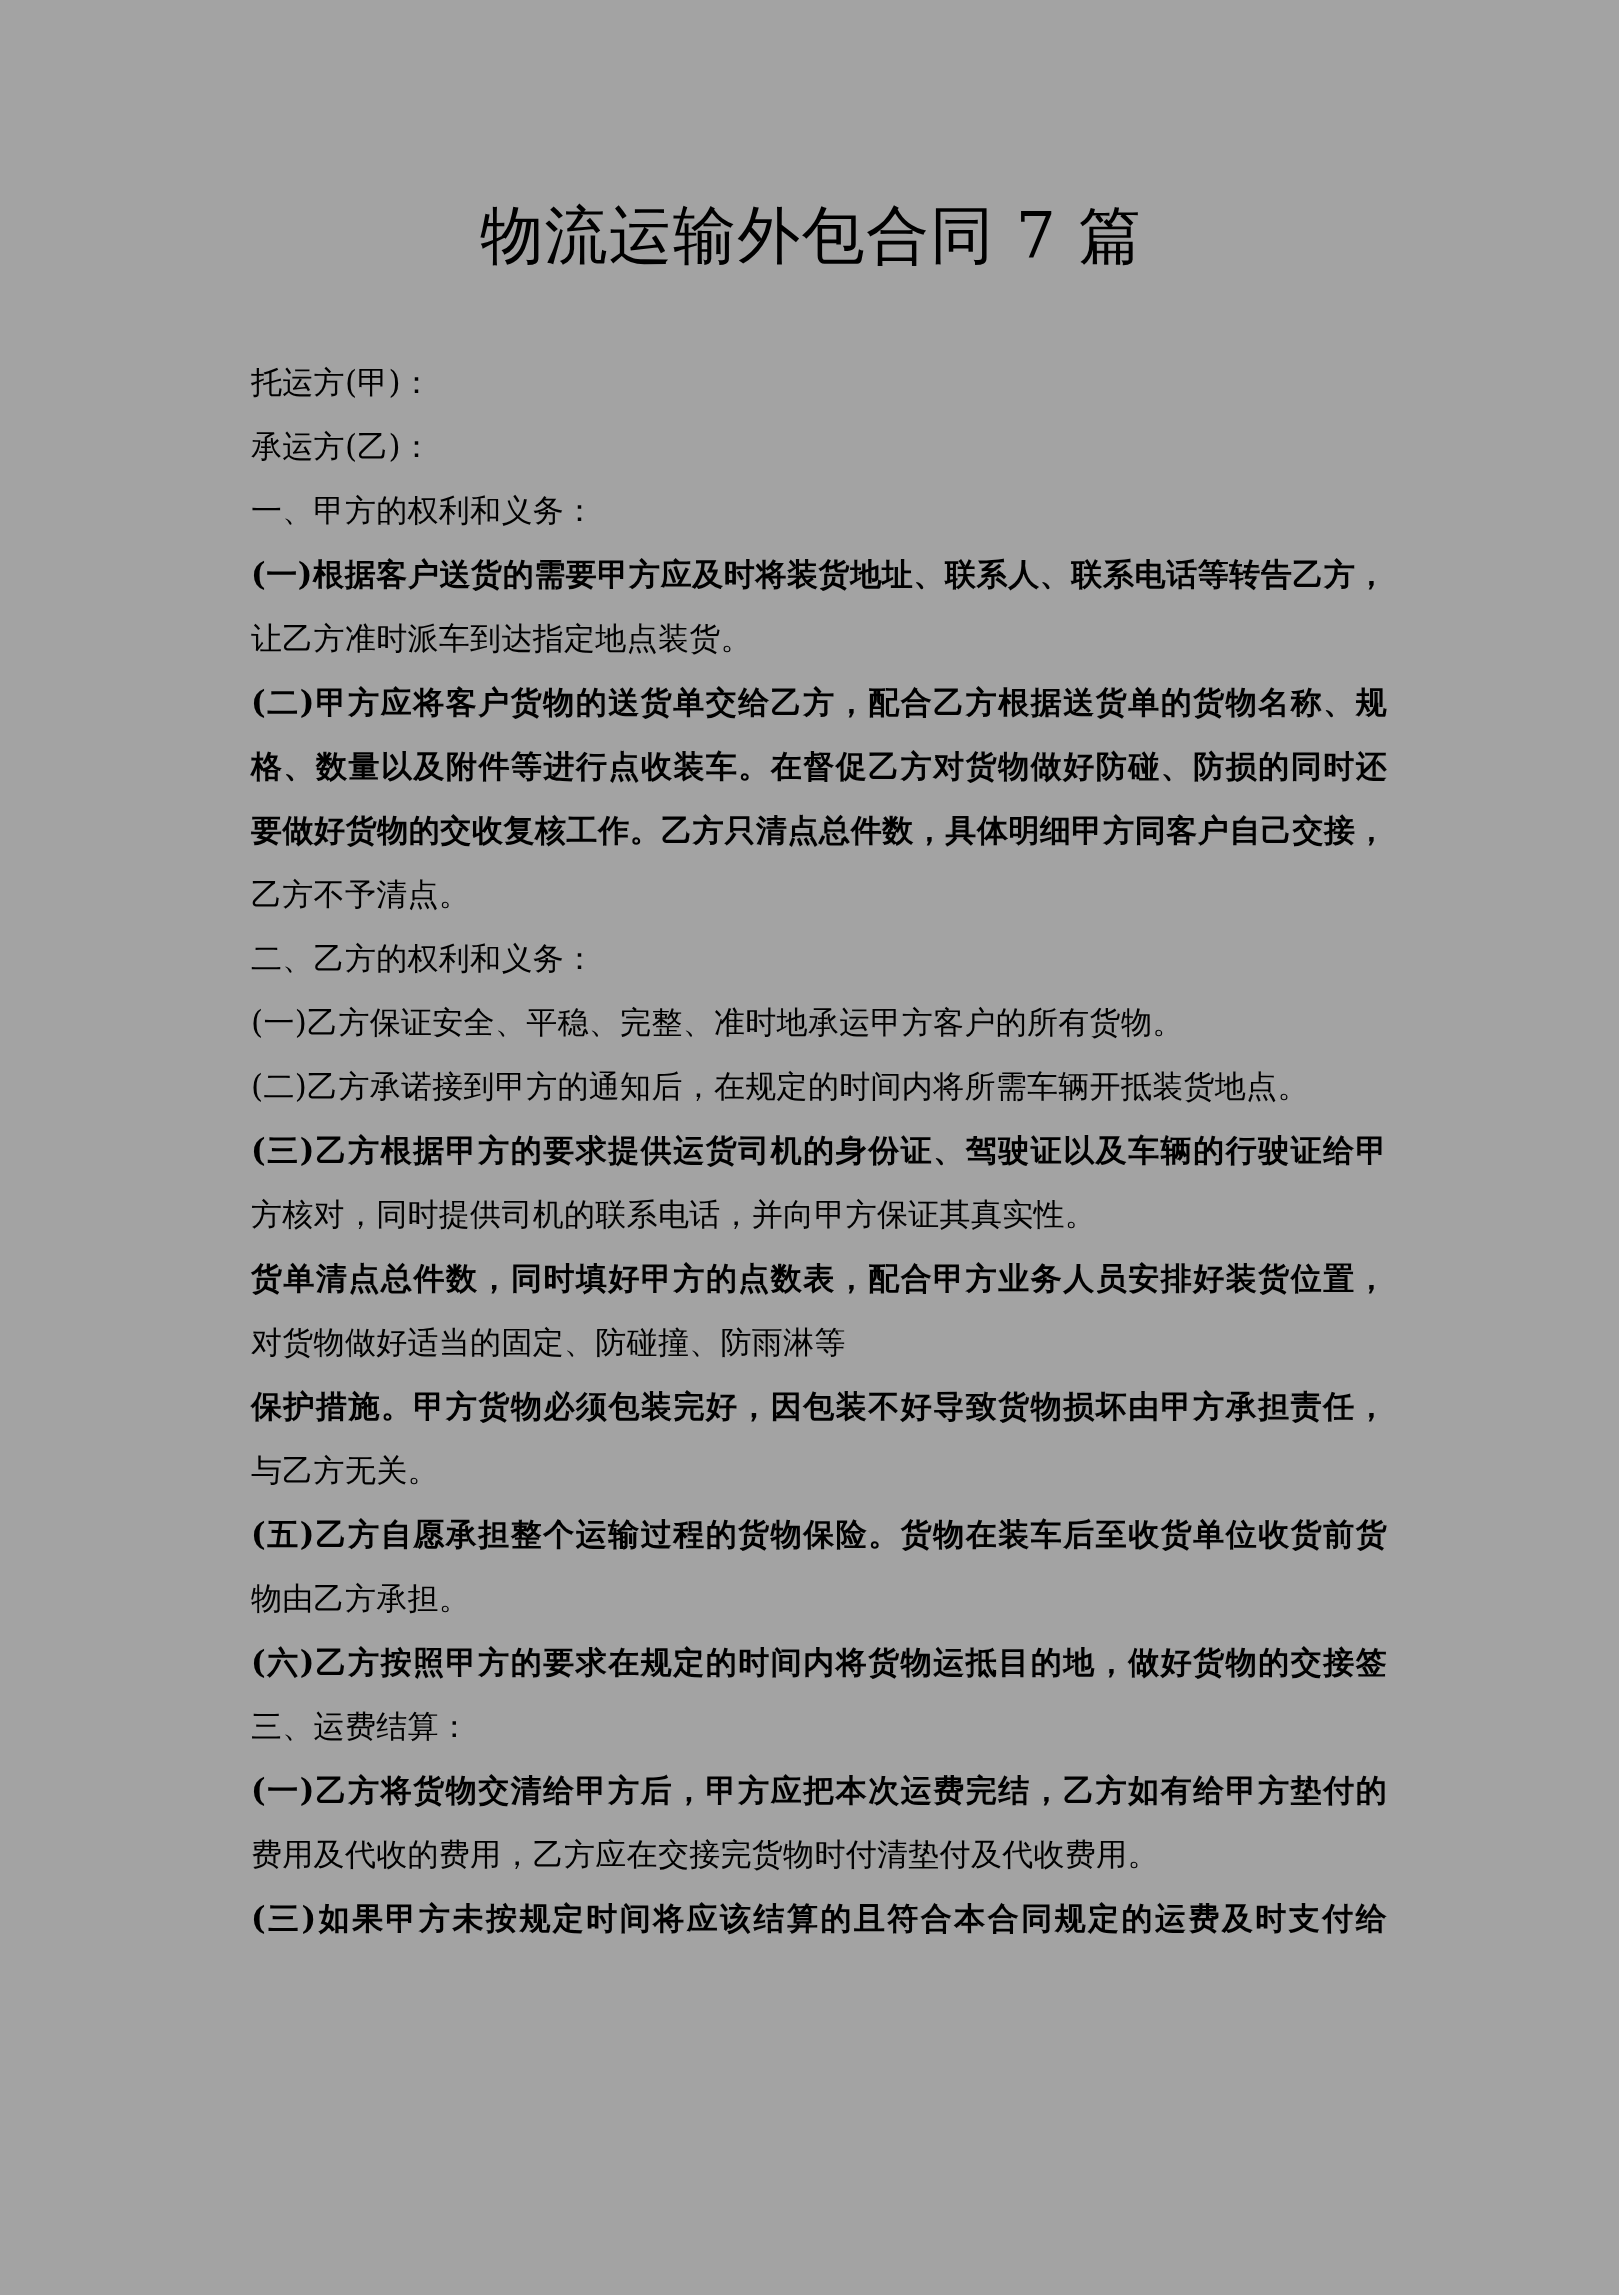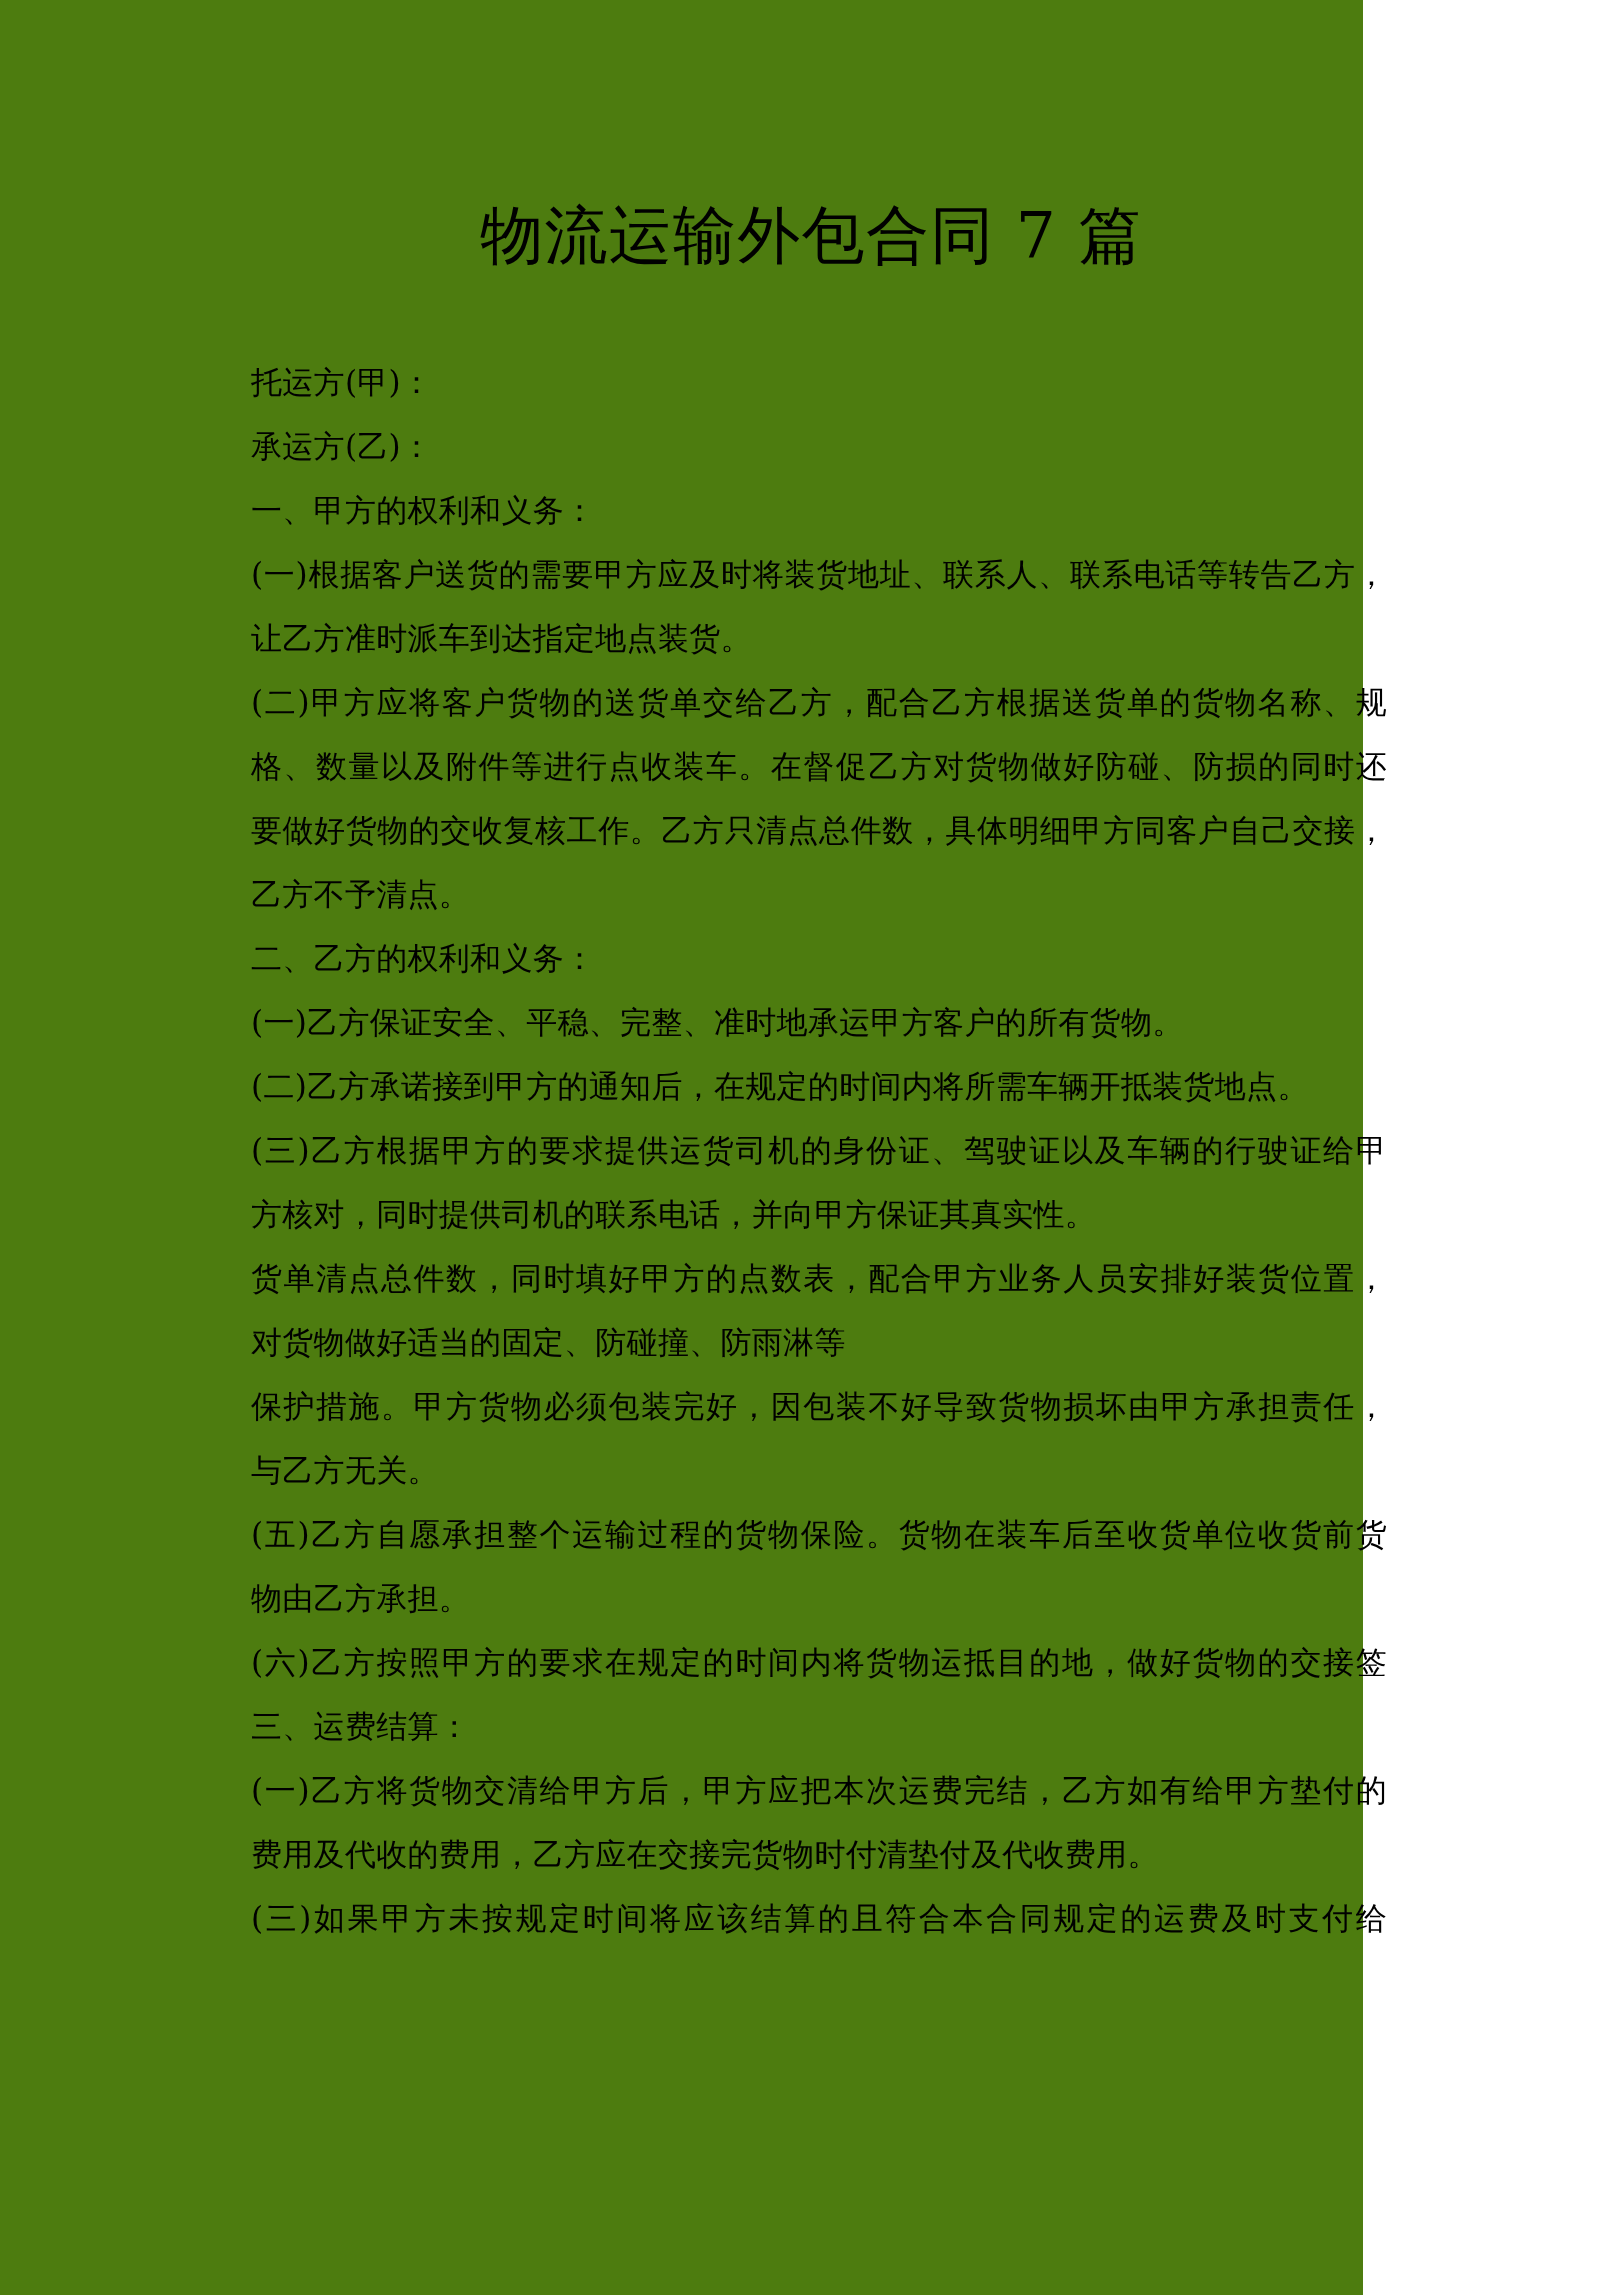--- a/index.html
+++ b/index.html
@@ -1,24 +1,24 @@
 <!DOCTYPE html>
 <html style="font-size:10.5px"><head>
 <meta charset="utf-8">
 <style>
   html, body { margin: 0; padding: 0; background: #ffffff; }
   body { width: 1623px; height: 2295px; position: relative; overflow: hidden;
          font-family: "DejaVu Serif", "Liberation Serif", serif; color: #000; }
-  .page { position: absolute; left: 0; top: 0; width: 1363px; height: 2295px; background: #4d7c0f; }
+  .page { position: absolute; left: 0; top: 0; width: 1619px; height: 2295px; background: #a3a3a3; }
   .title { position: absolute; left: 0; width: 1623px; top: 196px; text-align: center;
            font-size: 63px; line-height: 79px; letter-spacing: 1.3px; }
   .body { position: absolute; left: 245px; top: 350px; width: 1142px; }
   .line { font-size: 31px; line-height: 64px; height: 64px; white-space: nowrap;
           letter-spacing: 0.3px; margin-left: 6px; }
-  .line.justify { text-align: justify; text-align-last: justify; }
+  .line.justify { text-align: justify; text-align-last: justify; font-weight: bold; }
 </style>
 </head>
 <body>
 
 <div class="page">
   <div class="title">物流运输外包合同 7 篇</div>
   <div class="body" id="doc-body">
       <div class="line">托运方(甲)：</div>
       <div class="line">承运方(乙)：</div>
       <div class="line">一、甲方的权利和义务：</div>

